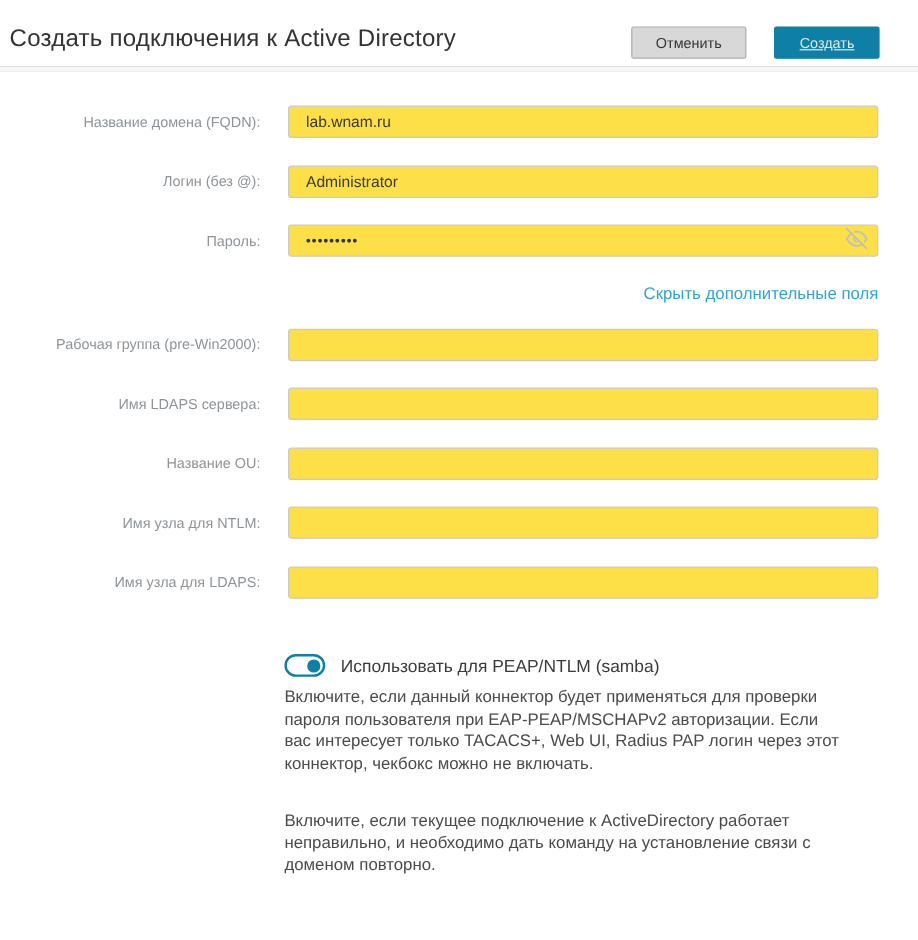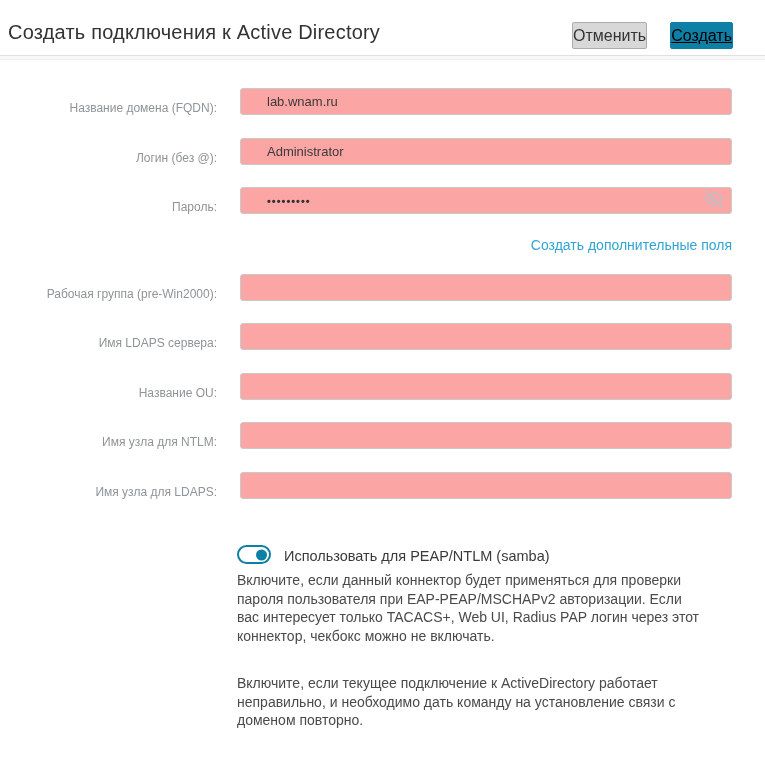--- a/index.html
+++ b/index.html
@@ -37,73 +37,73 @@
   }
   .header-buttons{
     position:absolute;
     right:32px;
     top:22px;
     display:flex;
     gap:23px;
   }
   .btn{
     height:27px;
-    font-size:16px;
+    font-size:12px;
     font-family:inherit;
     border-radius:2px;
     cursor:pointer;
-    padding:0 0;
+    padding:0 20px;
   }
   .btn-cancel{
     background:var(--cancel-bg);
     border:1px solid #aaadb0;
     color:#333;
   }
   .btn-create{
     background:var(--accent);
     border:1px solid var(--accent);
-    color:#000000;
+    color:#e5e5e5;
     text-decoration:underline;
   }
   .header-band{
     height:4px;
     background:#f8f8f8;
     border-bottom:1px solid #efefef;
   }
   
   .form{padding-top:28px;}
   .row{
     display:flex;
-    align-items:flex-end;
+    align-items:center;
     margin-bottom:22.5px;
   }
   .lbl{
     width:217px;
     text-align:right;
     font-size:12px;
     color:var(--label);
     flex:none;
   }
   .input-wrap{
     margin-left:23px;
     position:relative;
     width:492px;
     flex:none;
   }
   .inp{
     width:100%;
     height:27px;
     border:1px solid var(--border);
     border-radius:3px;
-    padding:0 30px 0 26px;
+    padding:0 30px 0 14px;
     font-size:13px;
     font-family:inherit;
     color:#3a3a3a;
     outline:none;
-    background:#fca5a5;
+    background:#fde047;
   }
   .inp.password{
     font-size:11px;
     letter-spacing:1px;
     font-weight:bold;
     color:#2f2f2f;
   }
   .eye-btn{
     position:absolute;
     right:8px;
@@ -209,21 +209,21 @@
             <path d="M9.9 4.24A9.12 9.12 0 0 1 12 4c7 0 11 8 11 8a18.5 18.5 0 0 1-2.16 3.19"></path>
             <path d="M14.12 14.12a3 3 0 1 1-4.24-4.24"></path>
             <line x1="1" y1="1" x2="23" y2="23"></line>
           </svg>
         </span>
       </button>
     </div>
   </div>
 
   <div class="link-row">
-    <a class="link">Создать дополнительные поля</a>
+    <a class="link">Скрыть дополнительные поля</a>
   </div>
 
   <div class="row">
     <label class="lbl">Рабочая группа (pre-Win2000):</label>
     <div class="input-wrap">
       <input class="inp" value="" style="">
     </div>
   </div>
 
   <div class="row">

